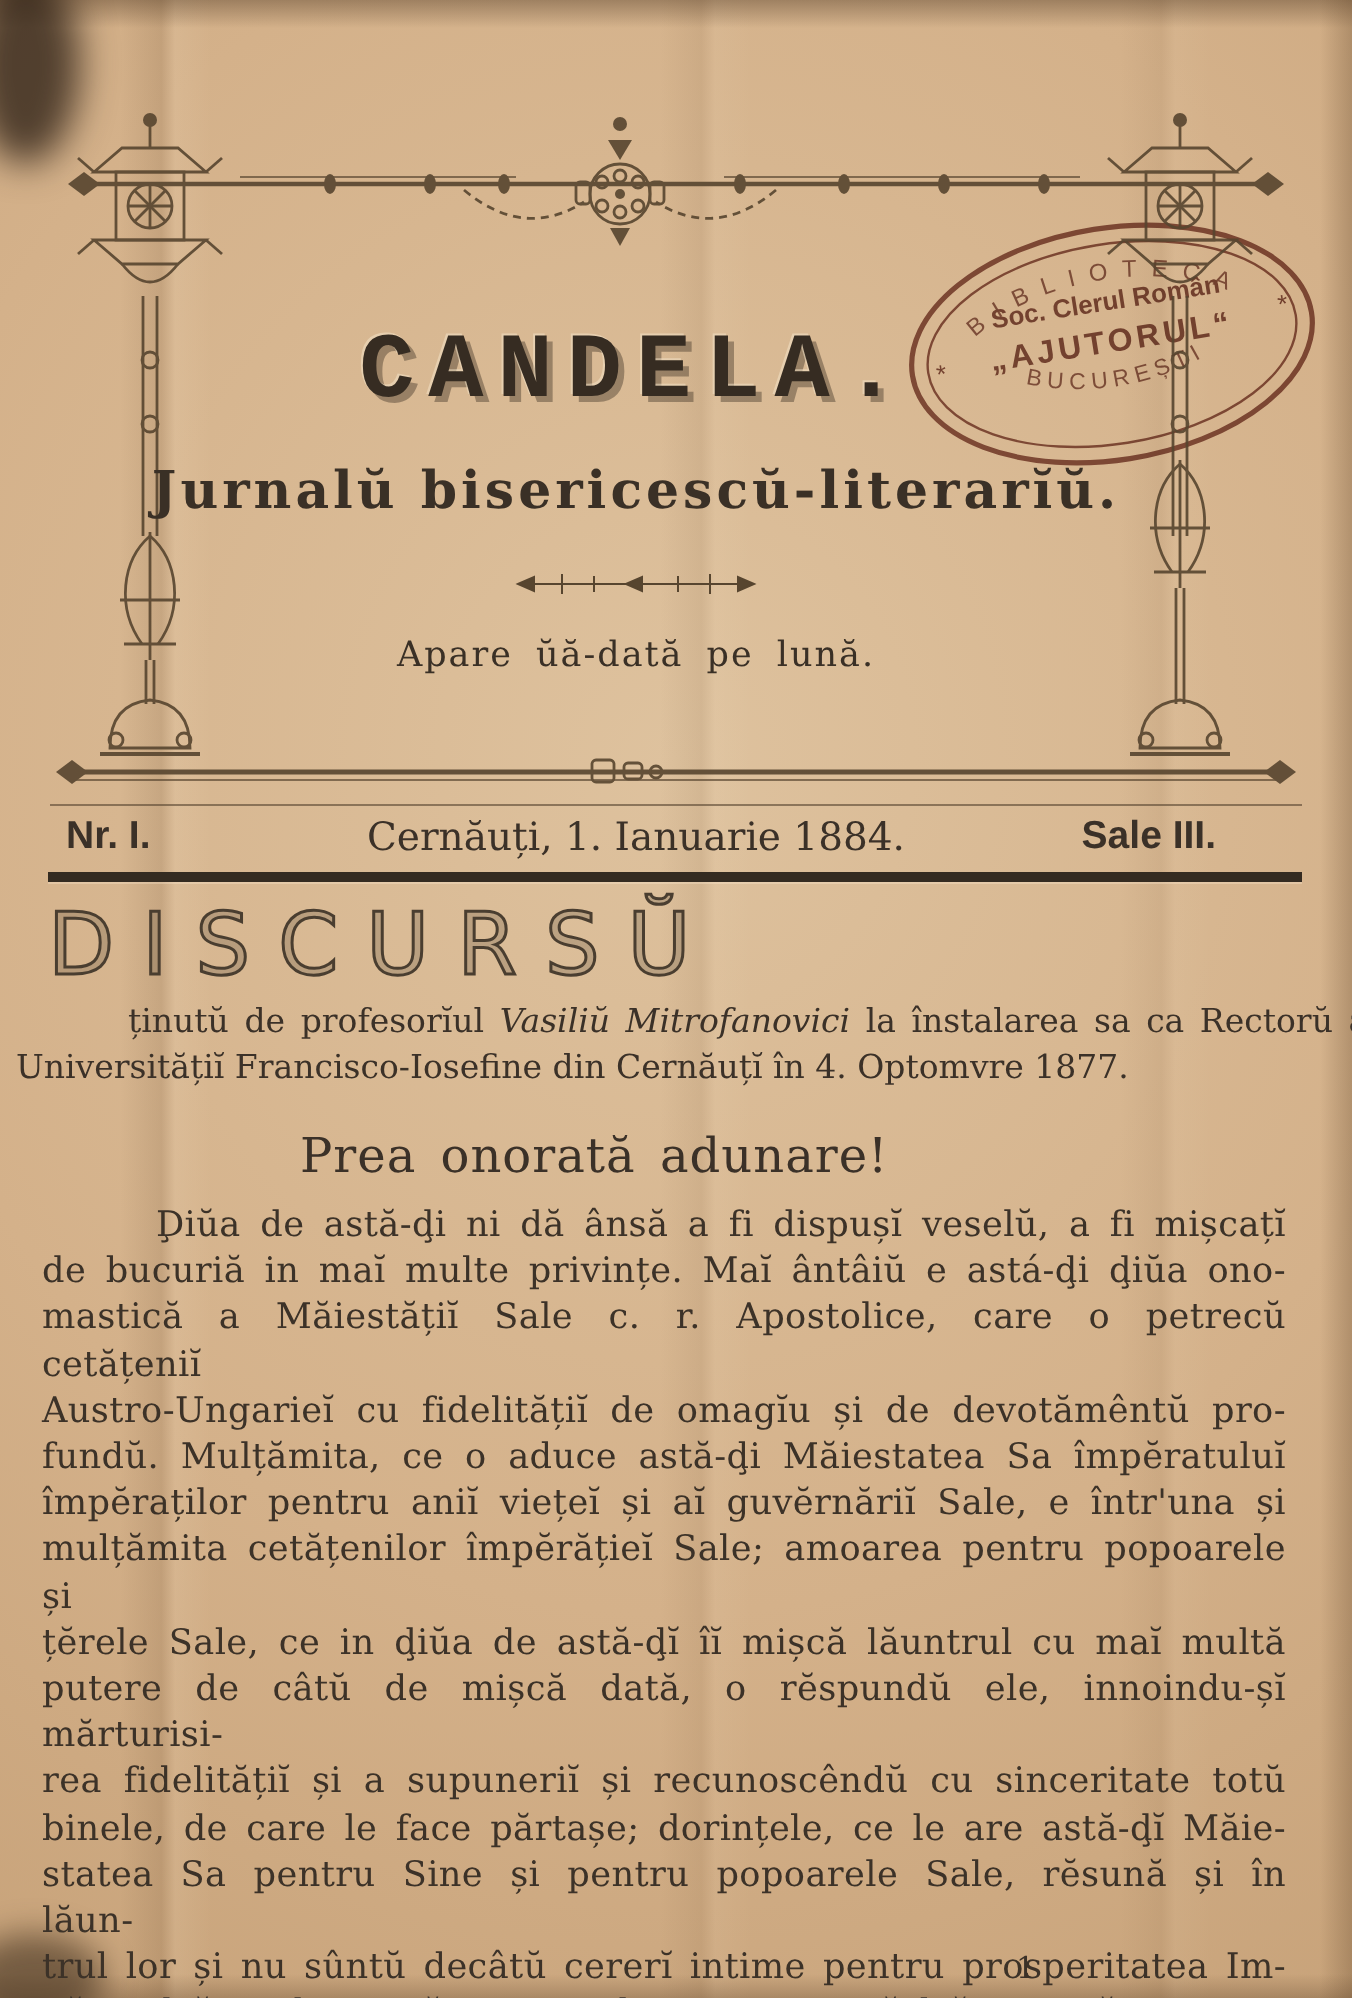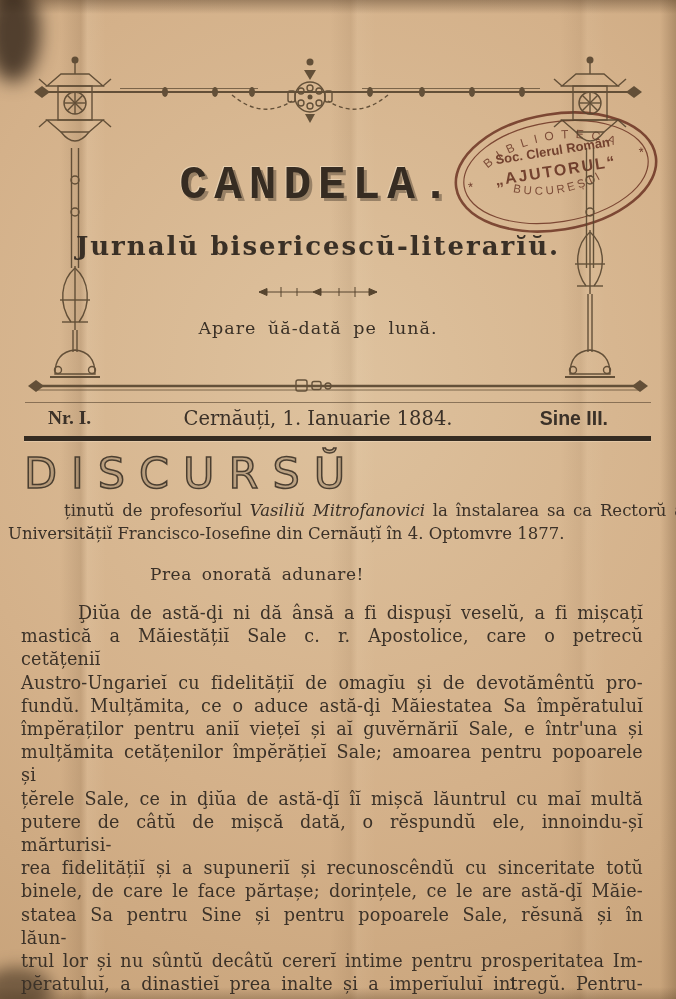--- a/index.html
+++ b/index.html
@@ -39,35 +39,35 @@
 
   .title{top:160px;font-size:46px;font-weight:bold;letter-spacing:7px;color:#362c22;
     font-family:Liberation Mono, monospace;
     text-shadow:-1px -1px 0 rgba(242,226,198,.55), 3px 3px 0 rgba(48,38,26,.38);}
   .subtitle{top:231px;font-size:26px;font-weight:bold;letter-spacing:2px;color:#3a3026;}
   .divider{top:284px;left:8px;width:620px;text-align:center;}
   .frequency{top:318px;font-size:17.5px;font-weight:normal;letter-spacing:1px;word-spacing:5px;color:#3a3026;}
 
   .rule-thin{top:402px;left:25px;width:626px;height:1px;background:rgba(85,66,46,.6);}
   .issueline{top:407px;left:0;width:676px;height:26px;font-size:19.5px;}
-  .issue-no{position:absolute;left:48px;top:0;font-weight:bold;font-family:Liberation Serif, serif;}
+  .issue-no{position:absolute;left:33px;top:0;font-weight:bold;font-family:Liberation Sans, sans-serif;}
   .issue-center{position:absolute;left:28px;width:580px;text-align:center;top:0;}
   .issue-year{position:absolute;right:68px;top:0;font-weight:bold;font-family:"Liberation Sans",sans-serif;}
   .rule-thick{top:436px;left:24px;width:627px;height:5px;background:#342b21;
     box-shadow:0 1px 0 rgba(255,240,215,.3);}
 
   .heading{top:448px;left:24px;width:640px;text-align:left;
     font-family:"DejaVu Sans",sans-serif;font-size:43px;letter-spacing:14px;
     color:rgba(74,62,48,.22);-webkit-text-stroke:1.5px #4a3e30;}
   .byline1{top:501px;left:20px;width:636px;font-size:16.5px;
     text-align:justify;text-align-last:justify;margin-left:44px;}
   .byline1 i{font-style:italic;}
   .byline2{top:524px;left:8px;width:640px;text-align:left;font-size:16.5px;}
 
-  .salutation{top:564px;left:150px;font-size:17px;letter-spacing:.5px;word-spacing:4px;text-align:right;}
+  .salutation{top:564px;left:150px;font-size:24px;letter-spacing:.5px;word-spacing:4px;text-align:right;}
 
   .body-text{top:602px;left:21px;width:622px;font-size:17.6px;line-height:23.2px;
     letter-spacing:.2px;word-spacing:2.5px;color:#3c3228;}
   .body-line{text-align:justify;text-align-last:justify;white-space:normal;}
   .body-line:first-child{text-indent:57px;}
 
   .pagenum{top:975px;left:508px;font-size:15px;}
 </style>
 </head>
 <body>
@@ -231,33 +231,34 @@
       </g>
     </svg>
   </div>
 
   <div class="abs centered frequency">Apare ŭă-dată pe lună.</div>
 
   <div class="abs rule-thin"></div>
   <div class="abs issueline">
     <span class="issue-no">Nr. I.</span>
     <span class="issue-center">Cernăuți, 1. Ianuarie 1884.</span>
-    <span class="issue-year">Sine III.</span>
+    <span class="issue-year">Sale III.</span>
   </div>
   <div class="abs rule-thick"></div>
 
   <div class="abs heading">DISCURSŬ</div>
 
   <div class="abs byline1"><span>ținutŭ de profesorĭul </span><i>Vasiliŭ Mitrofanovici</i><span> la înstalarea sa ca Rectorŭ alŭ</span></div>
   <div class="abs byline2">Universitățiĭ Francisco-Iosefine din Cernăuțĭ în 4. Optomvre 1877.</div>
 
   <div class="abs salutation">Prea onorată adunare!</div>
 
   <div class="abs body-text">
       <div class="body-line">Ḑiŭa de astă-ḑi ni dă ânsă a fi dispușĭ veselŭ, a fi mișcațĭ</div>
+      <div class="body-line">de bucuriă in maĭ multe privințe.  Maĭ ântâiŭ e astá-ḑi ḑiŭa ono-</div>
       <div class="body-line">mastică a Măiestățiĭ Sale c. r. Apostolice, care o petrecŭ cetățeniĭ</div>
       <div class="body-line">Austro-Ungarieĭ cu fidelitățiĭ de omagĭu și de devotămêntŭ pro-</div>
       <div class="body-line">fundŭ.  Mulțămita, ce o aduce astă-ḑi Măiestatea Sa împĕratuluĭ</div>
       <div class="body-line">împĕraților pentru aniĭ viețeĭ și aĭ guvĕrnăriĭ Sale, e într'una și</div>
       <div class="body-line">mulțămita cetățenilor împĕrățieĭ Sale; amoarea pentru popoarele și</div>
       <div class="body-line">țĕrele Sale, ce in ḑiŭa de astă-ḑĭ îĭ mișcă lăuntrul cu maĭ multă</div>
       <div class="body-line">putere de câtŭ de mișcă dată, o rĕspundŭ ele, innoindu-șĭ mărturisi-</div>
       <div class="body-line">rea fidelitățiĭ și a supuneriĭ și recunoscêndŭ cu sinceritate totŭ</div>
       <div class="body-line">binele, de care le face părtașe; dorințele, ce le are astă-ḑĭ Măie-</div>
       <div class="body-line">statea Sa pentru Sine și pentru popoarele Sale, rĕsună și în lăun-</div>

